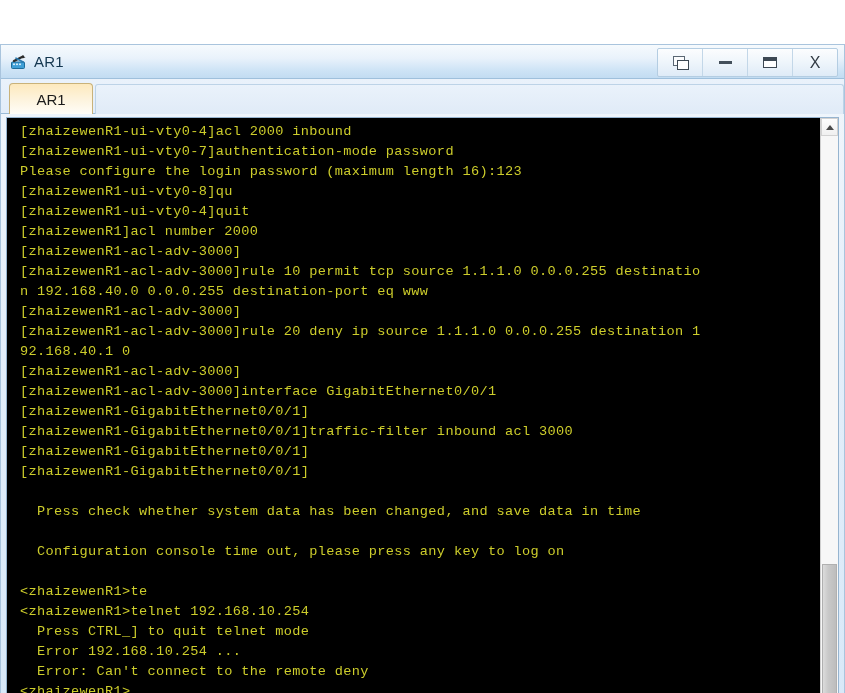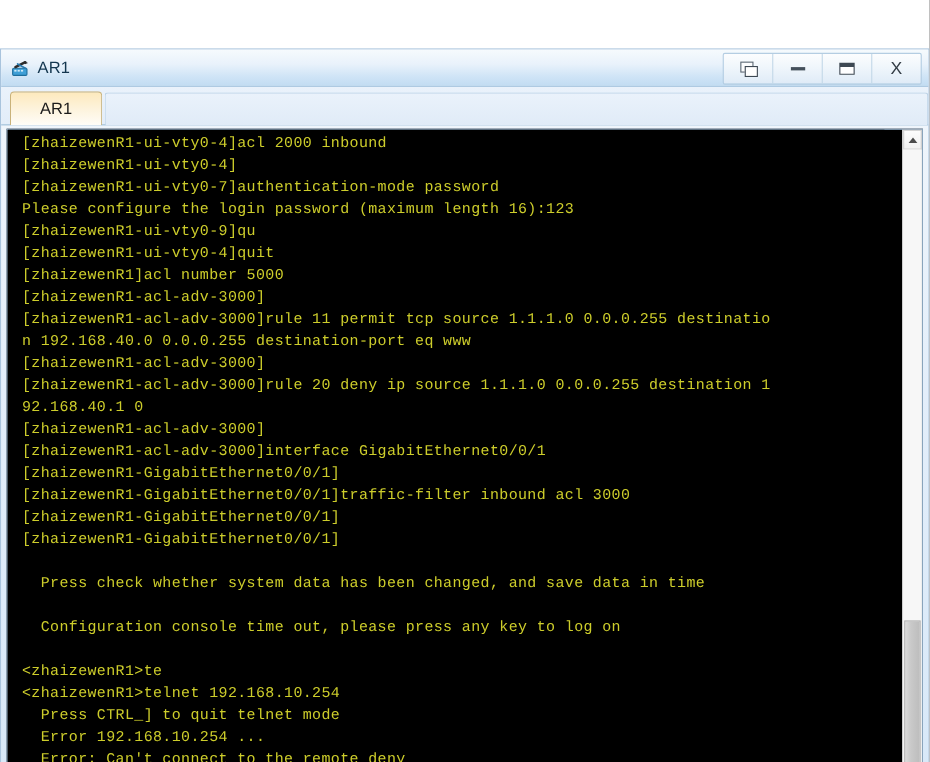--- a/index.html
+++ b/index.html
@@ -261,28 +261,27 @@
   <div class="tabstrip">
     <div class="tab">
       <span>AR1</span>
     </div>
     <div class="tab-rest"></div>
   </div>
 
   <div class="term-wrap">
     <div class="term-inner" id="term-inner">
         <div class="term-line">[zhaizewenR1-ui-vty0-4]acl 2000 inbound</div>
-        <div class="term-line">[zhaizewenR1-ui-vty0-4]</div>
         <div class="term-line">[zhaizewenR1-ui-vty0-7]authentication-mode password</div>
         <div class="term-line">Please configure the login password (maximum length 16):123</div>
-        <div class="term-line">[zhaizewenR1-ui-vty0-9]qu</div>
+        <div class="term-line">[zhaizewenR1-ui-vty0-8]qu</div>
         <div class="term-line">[zhaizewenR1-ui-vty0-4]quit</div>
-        <div class="term-line">[zhaizewenR1]acl number 5000</div>
+        <div class="term-line">[zhaizewenR1]acl number 2000</div>
         <div class="term-line">[zhaizewenR1-acl-adv-3000]</div>
-        <div class="term-line">[zhaizewenR1-acl-adv-3000]rule 11 permit tcp source 1.1.1.0 0.0.0.255 destinatio</div>
+        <div class="term-line">[zhaizewenR1-acl-adv-3000]rule 10 permit tcp source 1.1.1.0 0.0.0.255 destinatio</div>
         <div class="term-line">n 192.168.40.0 0.0.0.255 destination-port eq www</div>
         <div class="term-line">[zhaizewenR1-acl-adv-3000]</div>
         <div class="term-line">[zhaizewenR1-acl-adv-3000]rule 20 deny ip source 1.1.1.0 0.0.0.255 destination 1</div>
         <div class="term-line">92.168.40.1 0</div>
         <div class="term-line">[zhaizewenR1-acl-adv-3000]</div>
         <div class="term-line">[zhaizewenR1-acl-adv-3000]interface GigabitEthernet0/0/1</div>
         <div class="term-line">[zhaizewenR1-GigabitEthernet0/0/1]</div>
         <div class="term-line">[zhaizewenR1-GigabitEthernet0/0/1]traffic-filter inbound acl 3000</div>
         <div class="term-line">[zhaizewenR1-GigabitEthernet0/0/1]</div>
         <div class="term-line">[zhaizewenR1-GigabitEthernet0/0/1]</div>

